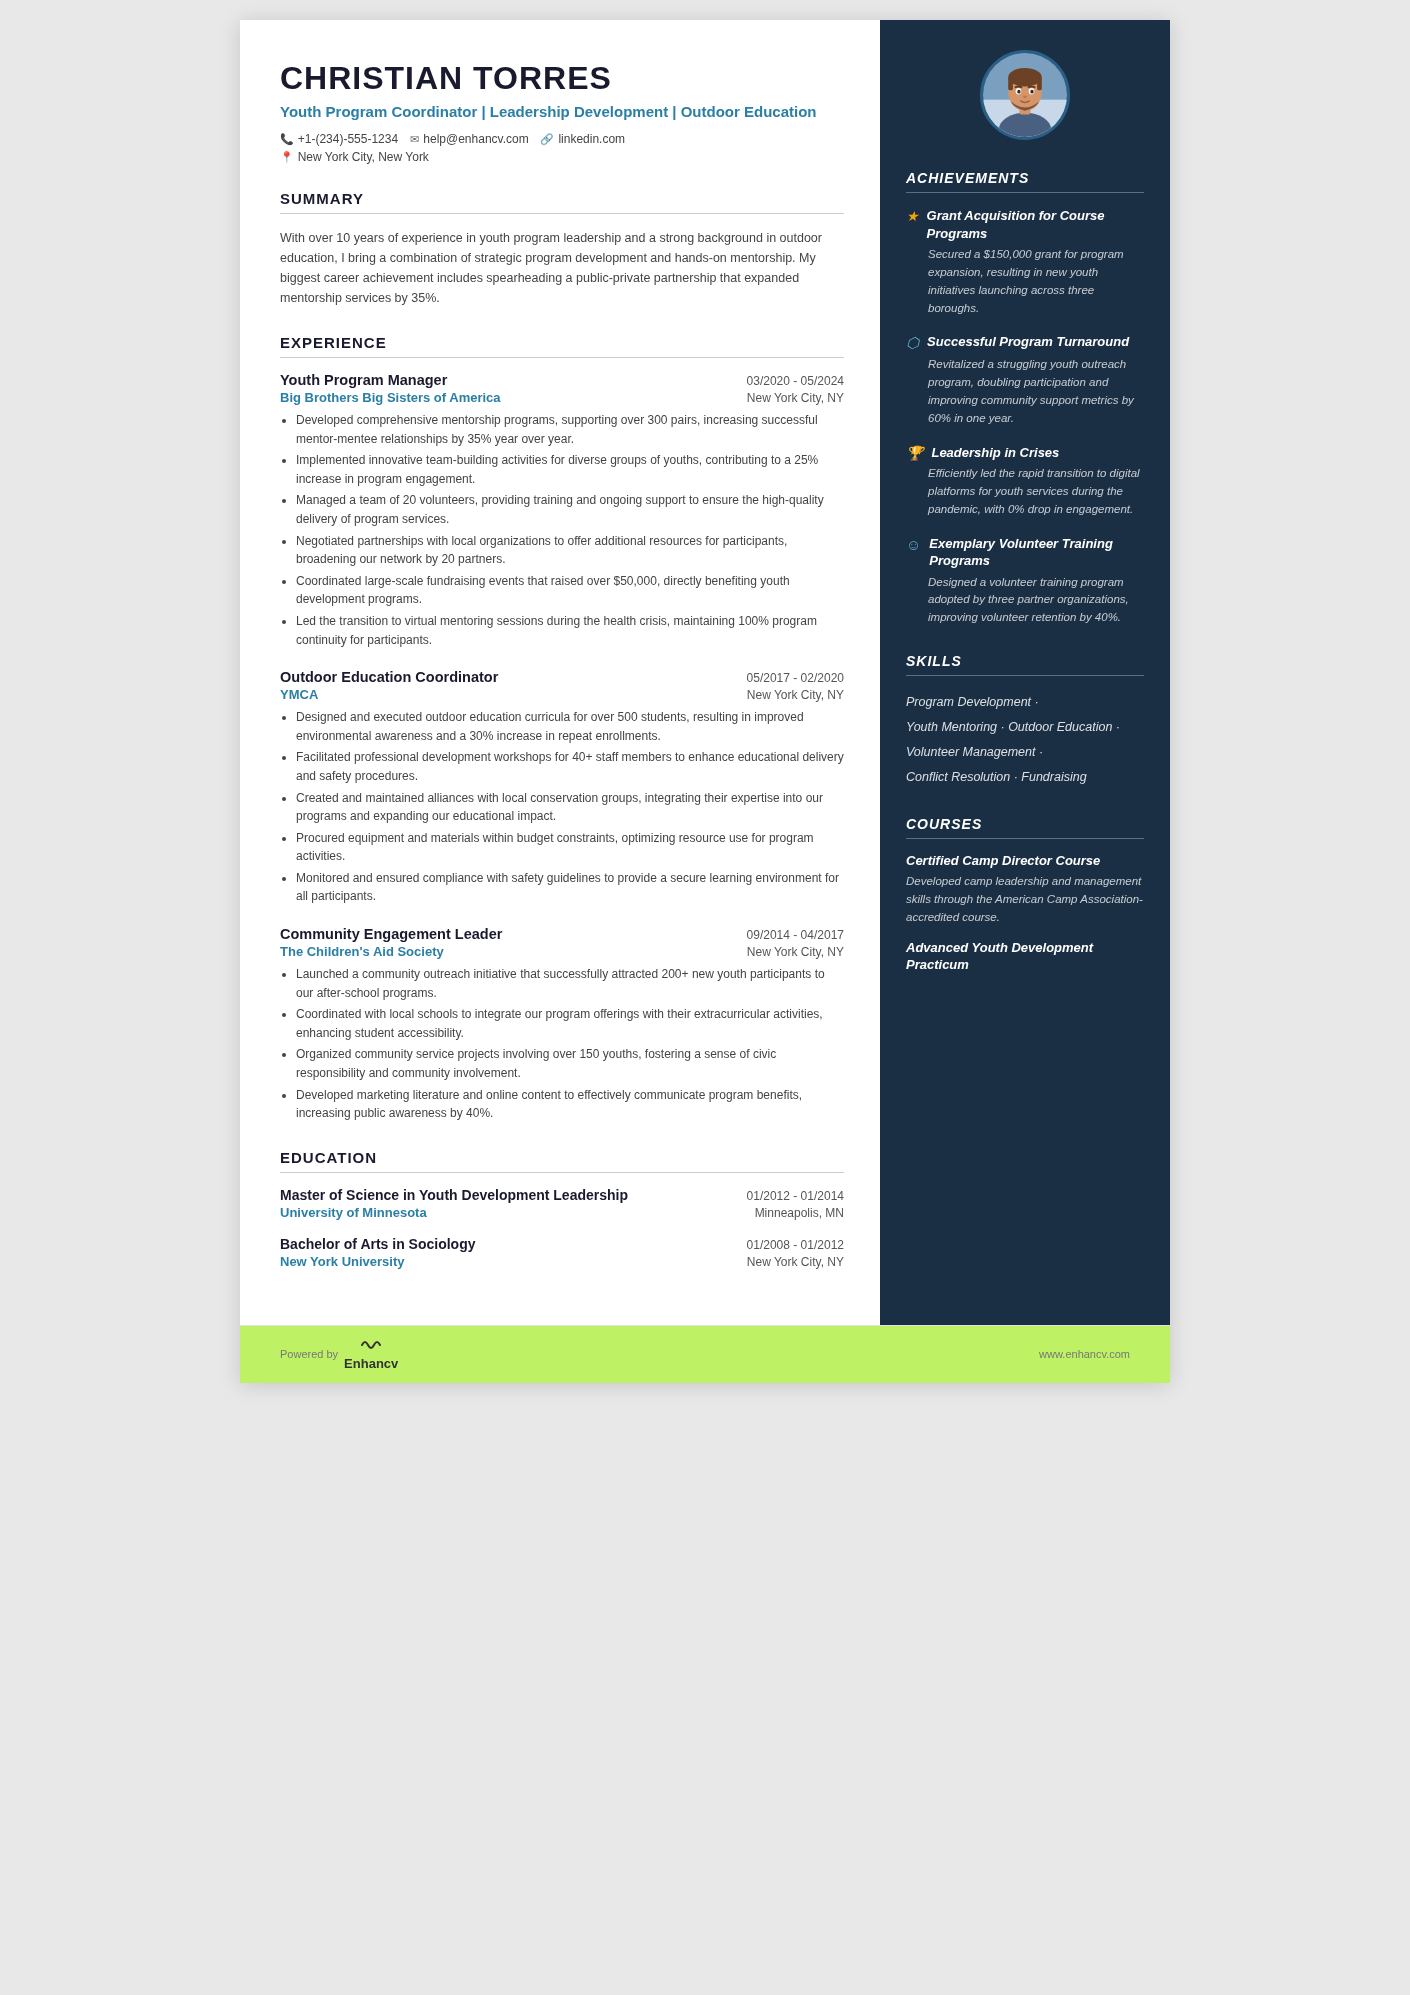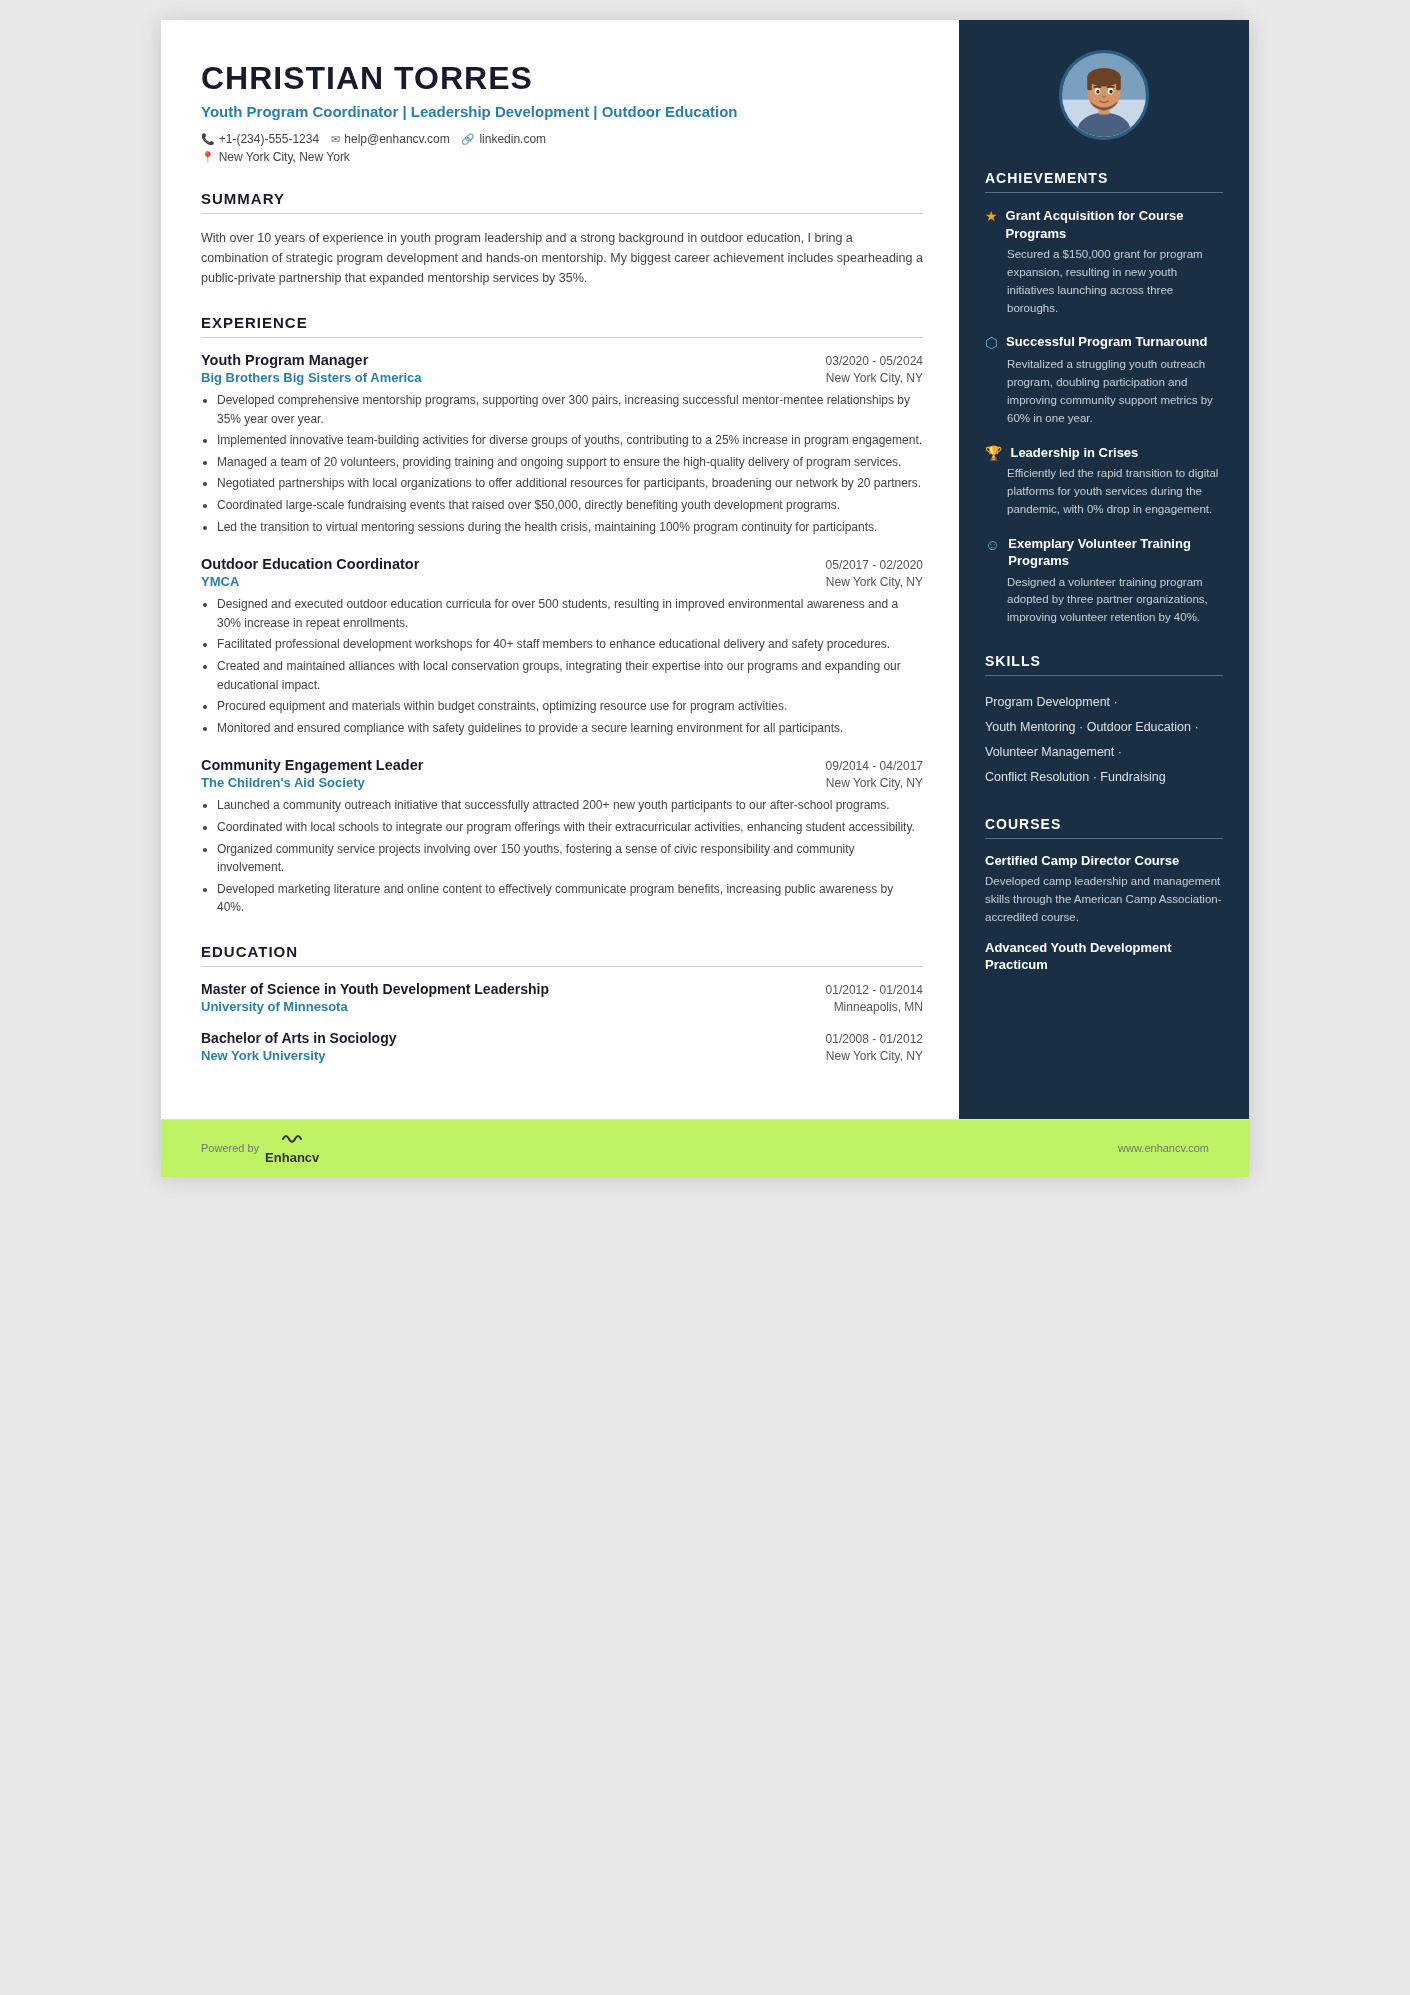--- a/index.html
+++ b/index.html
@@ -6,21 +6,21 @@
     body {
       font-family: 'Arial', sans-serif;
       background: #e8e8e8;
       display: flex;
       justify-content: center;
       align-items: flex-start;
       min-height: 100vh;
       padding: 20px;
     }
     .resume-wrapper {
-      width: 1088px;
+      width: 930px;
       background: white;
       display: flex;
       box-shadow: 0 2px 20px rgba(0,0,0,0.15);
     }
     
     .left-col {
       flex: 1;
       padding: 40px 36px 40px 40px;
       background: #fff;
     }
@@ -137,20 +137,21 @@
       font-weight: 700;
       color: #1a1a2e;
     }
     
     .right-col {
       width: 290px;
       background: #1a2e44;
       padding: 30px 26px 40px 26px;
       color: #fff;
       flex-shrink: 0;
+      font-style: italic;
     }
     .avatar-container {
       display: flex;
       justify-content: center;
       margin-bottom: 30px;
     }
     .avatar {
       width: 90px;
       height: 90px;
       border-radius: 50%;

